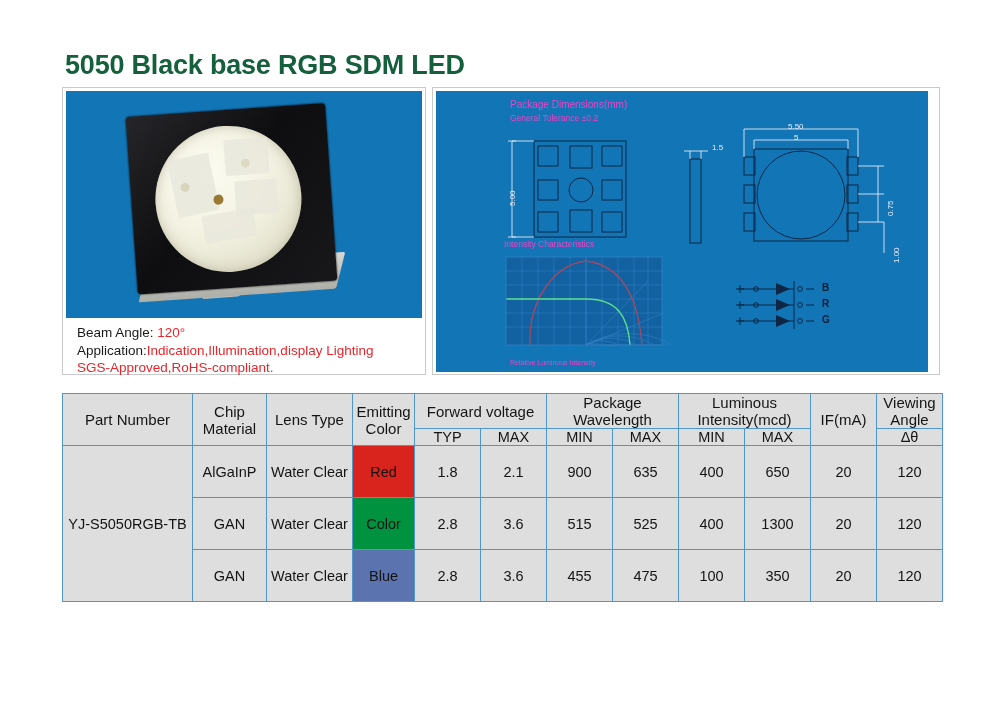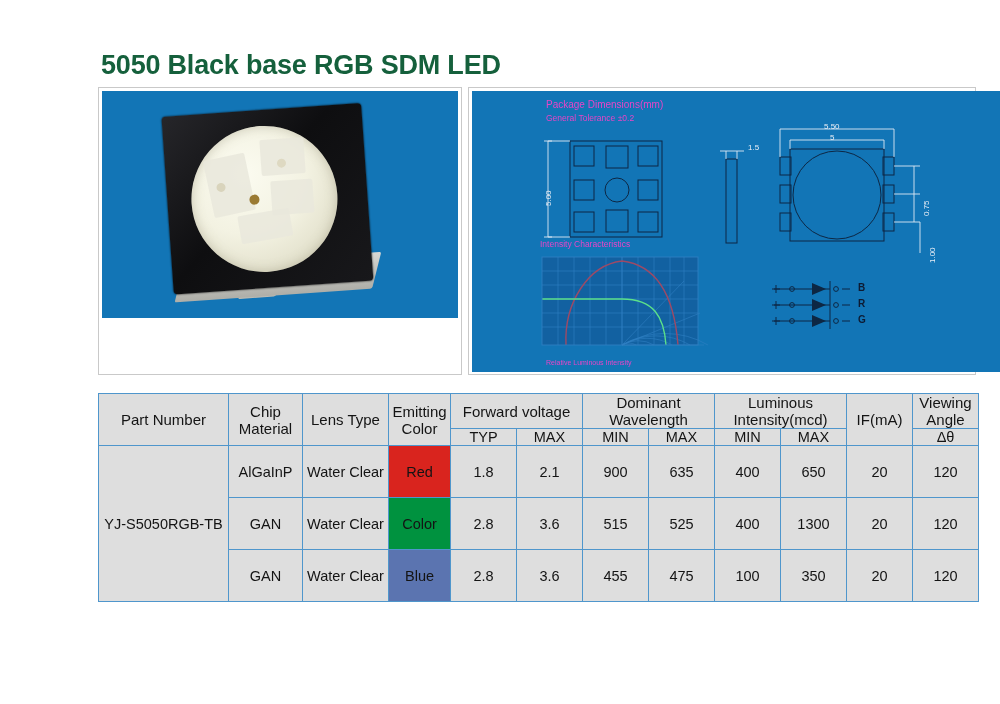--- a/index.html
+++ b/index.html
@@ -2,21 +2,21 @@
 <html><head>
 <meta charset="utf-8">
 <style>
   html,body{margin:0;padding:0;}
   body{
     width:1000px;height:704px;background:#ffffff;
     font-family:"Liberation Sans", sans-serif;
     -webkit-font-smoothing:antialiased;
     overflow:hidden;position:relative;
   }
-  .page{position:absolute;inset:0;margin-left:36px;}
+  .page{position:absolute;inset:0;}
 
   
   .title{
     position:absolute;left:65px;top:50px;
     font-size:27px;font-weight:bold;color:#15603C;
     letter-spacing:-0.2px;white-space:nowrap;
   }
 
   
   .panel{
@@ -60,21 +60,21 @@
     position:absolute;left:24px;top:16px;width:146px;height:146px;
     border-radius:50%;
     background:radial-gradient(circle at 38% 32%,#fbfbf0 0%,#f3f2e2 45%,#e2e0cb 78%,#cfccb4 100%);
     box-shadow:inset 0 0 12px rgba(120,116,90,.35);
   }
   .die{position:absolute;background:#e9e8dc;border-radius:2px;opacity:.85;}
   .dot{position:absolute;border-radius:50%;}
 
   
   .draw{
-    position:absolute;left:3px;top:3px;width:564px;height:281px;
+    position:absolute;left:3px;top:3px;width:492px;height:281px;
     background:#1275B6;overflow:hidden;
   }
   .mag{position:absolute;color:#E845C8;font-size:8.5px;white-space:nowrap;}
   .dim-t{position:absolute;color:#e9eef6;font-size:8px;white-space:nowrap;}
   .dim-v{position:absolute;color:#e9eef6;font-size:8px;white-space:nowrap;
     transform:rotate(-90deg);transform-origin:left top;}
   .pin-lbl{position:absolute;color:#0d1b33;font-size:10px;font-weight:bold;}
 
   
   .tbl{
@@ -119,20 +119,30 @@
             <div class="die" style="left:80px;top:56px;width:42px;height:34px;"></div>
             <div class="die" style="left:46px;top:86px;width:52px;height:28px;transform:rotate(-6deg);"></div>
             <div class="dot" style="left:26px;top:54px;width:9px;height:9px;background:#d9d4bc;"></div>
             <div class="dot" style="left:88px;top:34px;width:9px;height:9px;background:#ded9c2;"></div>
             <div class="dot" style="left:58px;top:68px;width:10px;height:10px;background:#9a7a33;"></div>
           </div>
         </div>
       </div>
     </div>
 
+    <div class="capt">
+      <div>
+        <span>Beam Angle:</span>
+        <span class="red">120°</span>
+      </div>
+      <div>
+        <span>Application:</span><span class="red">Indication,Illumination,display Lighting</span>
+      </div>
+      <div class="red">SGS-Approved,RoHS-compliant.</div>
+    </div>
   </div>
 
   <div class="panel panel-right">
     <div class="draw">
 
       <div class="mag" style="left:74px;top:8px;font-size:10px;">Package Dimensions(mm)</div>
       <div class="mag" style="left:74px;top:22px;">General Tolerance ±0.2</div>
 
       <svg width="160" height="150" style="position:absolute;left:44px;top:42px;">
         <g fill="none" stroke="#0d2744" stroke-width="1">
@@ -287,21 +297,21 @@
         <col style="width:66px">
         <col style="width:66px">
     </colgroup>
     <thead>
       <tr>
         <th class="hd" rowspan="2">Part Number</th>
         <th class="hd" rowspan="2">Chip Material</th>
         <th class="hd" rowspan="2">Lens Type</th>
         <th class="hd" rowspan="2">Emitting Color</th>
         <th class="hd" colspan="2">Forward voltage</th>
-        <th class="hd" colspan="2">Dominant Wavelength</th>
+        <th class="hd" colspan="2">Package Wavelength</th>
         <th class="hd" colspan="2">Luminous Intensity(mcd)</th>
         <th class="hd" rowspan="2">IF(mA)</th>
         <th class="hd">Viewing Angle</th>
       </tr>
       <tr>
         <th>TYP</th>
         <th>MAX</th>
         <th>MIN</th>
         <th>MAX</th>
         <th>MIN</th>

